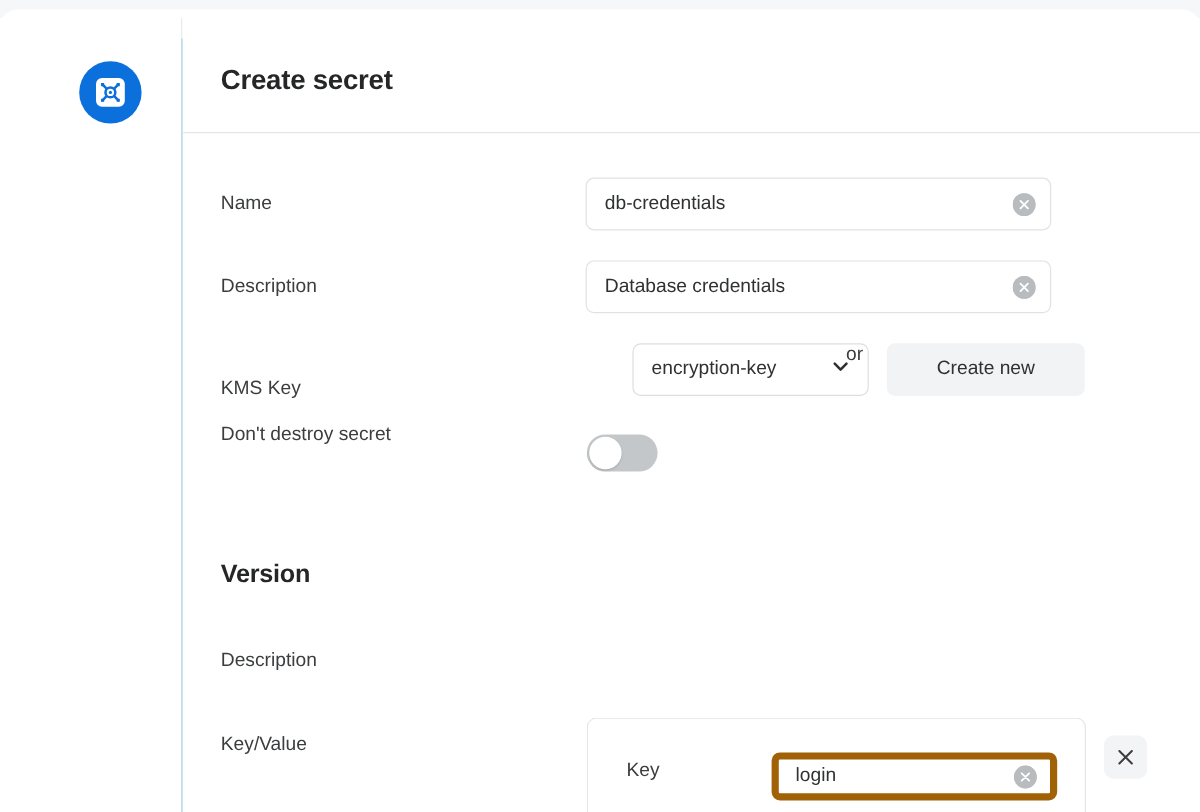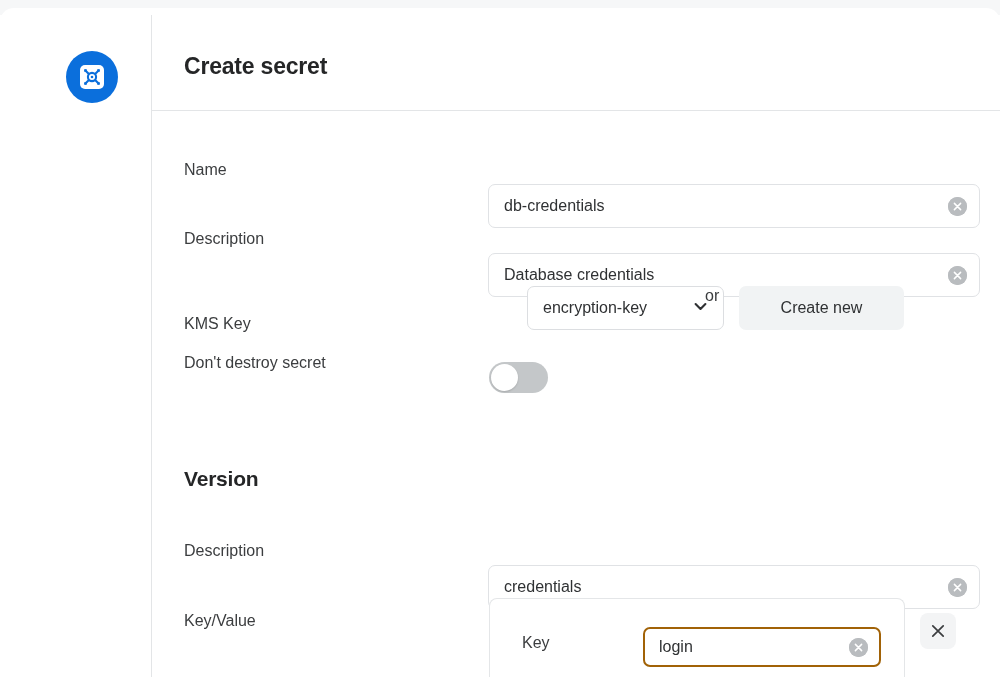--- a/index.html
+++ b/index.html
@@ -100,29 +100,28 @@
     font-size: 16px;
     color: #3b3d3f;
     line-height: 20px;
     white-space: nowrap;
   }
 
   
   .text-field {
     position: absolute;
     left: 336px;
-    width: 492px;
+    width: 388px;
     height: 44px;
     border: 1px solid #e0e2e5;
     border-radius: 7px;
     background: #ffffff;
     display: flex;
     align-items: center;
     padding: 0 12px 0 15px;
-    margin-top: 36px;
   }
   .text-field .value {
     flex: 1;
     font-size: 16px;
     color: #2f3133;
     line-height: 20px;
     overflow: hidden;
     white-space: nowrap;
   }
   .clear-btn {
@@ -230,21 +229,21 @@
     position: absolute;
     left: 32px; top: 35px;
     font-size: 16px;
     color: #3b3d3f;
   }
   .kv-field {
     position: absolute;
     left: 153px; top: 28px;
     width: 238px;
     height: 40px;
-    border: 2px solid #a16207;
+    border: 6px solid #a16207;
     border-radius: 7px;
     background: #ffffff;
     display: flex;
     align-items: center;
     padding: 0 11px 0 14px;
   }
   .kv-field .value {
     flex: 1;
     font-size: 16px;
     color: #2f3133;
@@ -331,29 +330,20 @@
     <button class="btn-secondary" style="top:271px;">Create new</button>
 
     <div class="row-label" style="top:338px;">Don't destroy secret</div>
     <div class="toggle" style="top:347px;">
       <div class="knob"></div>
     </div>
 
     <div class="section-title" style="top:452px;">Version</div>
 
     <div class="row-label" style="top:526px;">Description</div>
-    <div class="text-field" style="top:514px;">
-      <span class="value">credentials</span>
-      <span class="clear-btn">
-        <svg width="19" height="19" viewBox="0 0 19 19" aria-hidden="true">
-          <circle cx="9.5" cy="9.5" r="9.5" fill="#b9bcbf"></circle>
-          <path d="M6.4 6.4 L12.6 12.6 M12.6 6.4 L6.4 12.6" stroke="#ffffff" stroke-width="1.5" stroke-linecap="round"></path>
-        </svg>
-      </span>
-    </div>
 
     <div class="row-label" style="top:596px;text-align:right;">Key/Value</div>
 
     <div class="kv-card">
       <div class="kv-label">Key</div>
       <div class="kv-field">
         <span class="value">login</span>
         <span class="clear-btn">
           <svg width="19" height="19" viewBox="0 0 19 19" aria-hidden="true">
             <circle cx="9.5" cy="9.5" r="9.5" fill="#b9bcbf"></circle>

